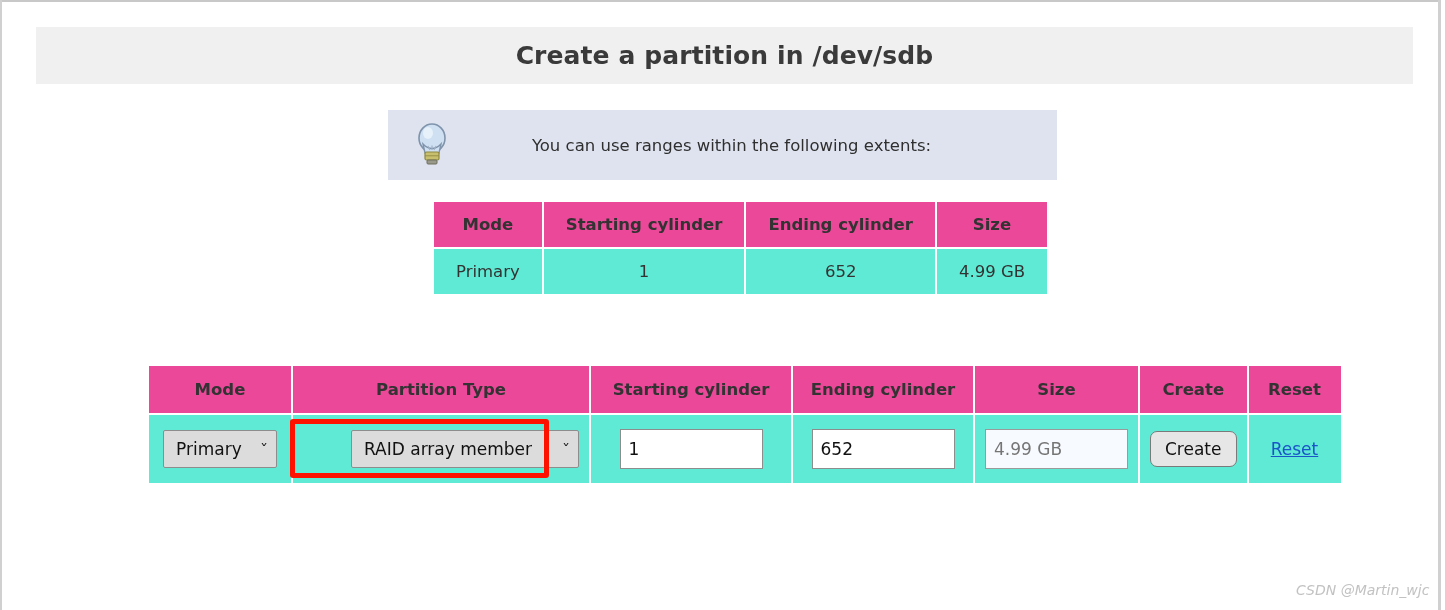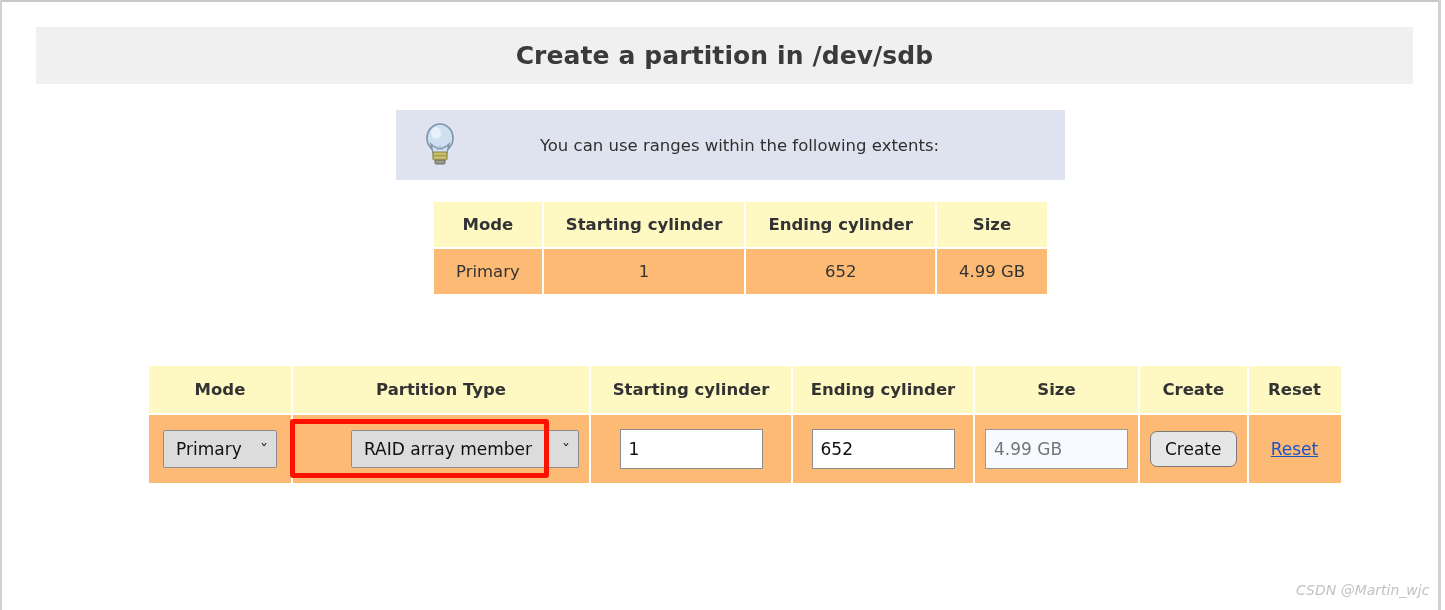--- a/index.html
+++ b/index.html
@@ -57,21 +57,21 @@
   .title-bar .title-text {
     font-size: 25px;
     font-weight: bold;
     color: #3a3a3a;
     letter-spacing: 0.1px;
   }
 
   
   .info-box {
     position: absolute;
-    left: 396px;
+    left: 388px;
     top: 110px;
     width: 669px;
     height: 70px;
     background: #dee3ef;
     display: flex;
     align-items: center;
   }
   .bulb-wrap {
     width: 88px;
     display: flex;
@@ -86,30 +86,30 @@
     padding-right: 70px;
   }
 
   
   table {
     border-collapse: separate;
     border-spacing: 2px 2px;
     position: absolute;
   }
   th {
-    background: #fef9c3;
+    background: #ec4899;
     color: #333333;
     font-size: 16.5px;
     font-weight: bold;
     padding: 13px 18px;
     text-align: center;
     white-space: nowrap;
   }
   td {
-    background: #fdba74;
+    background: #5eead4;
     color: #333333;
     font-size: 16.5px;
     text-align: center;
     padding: 13px 18px;
     white-space: nowrap;
   }
 
   
   .extents-table {
     left: 432px;

